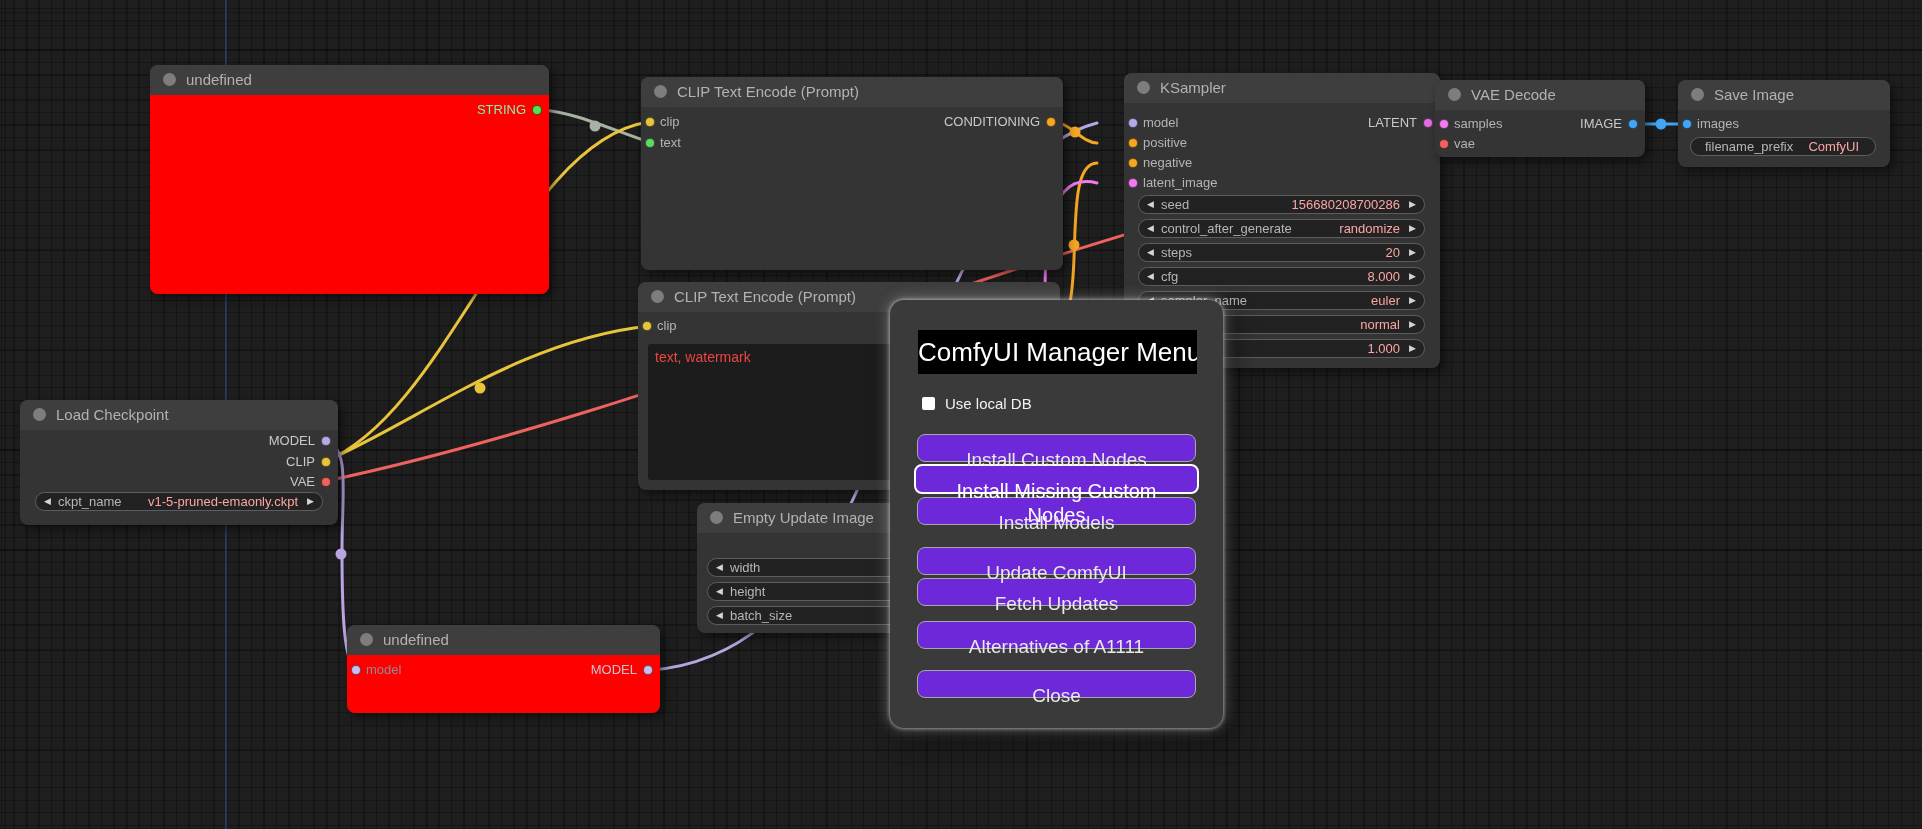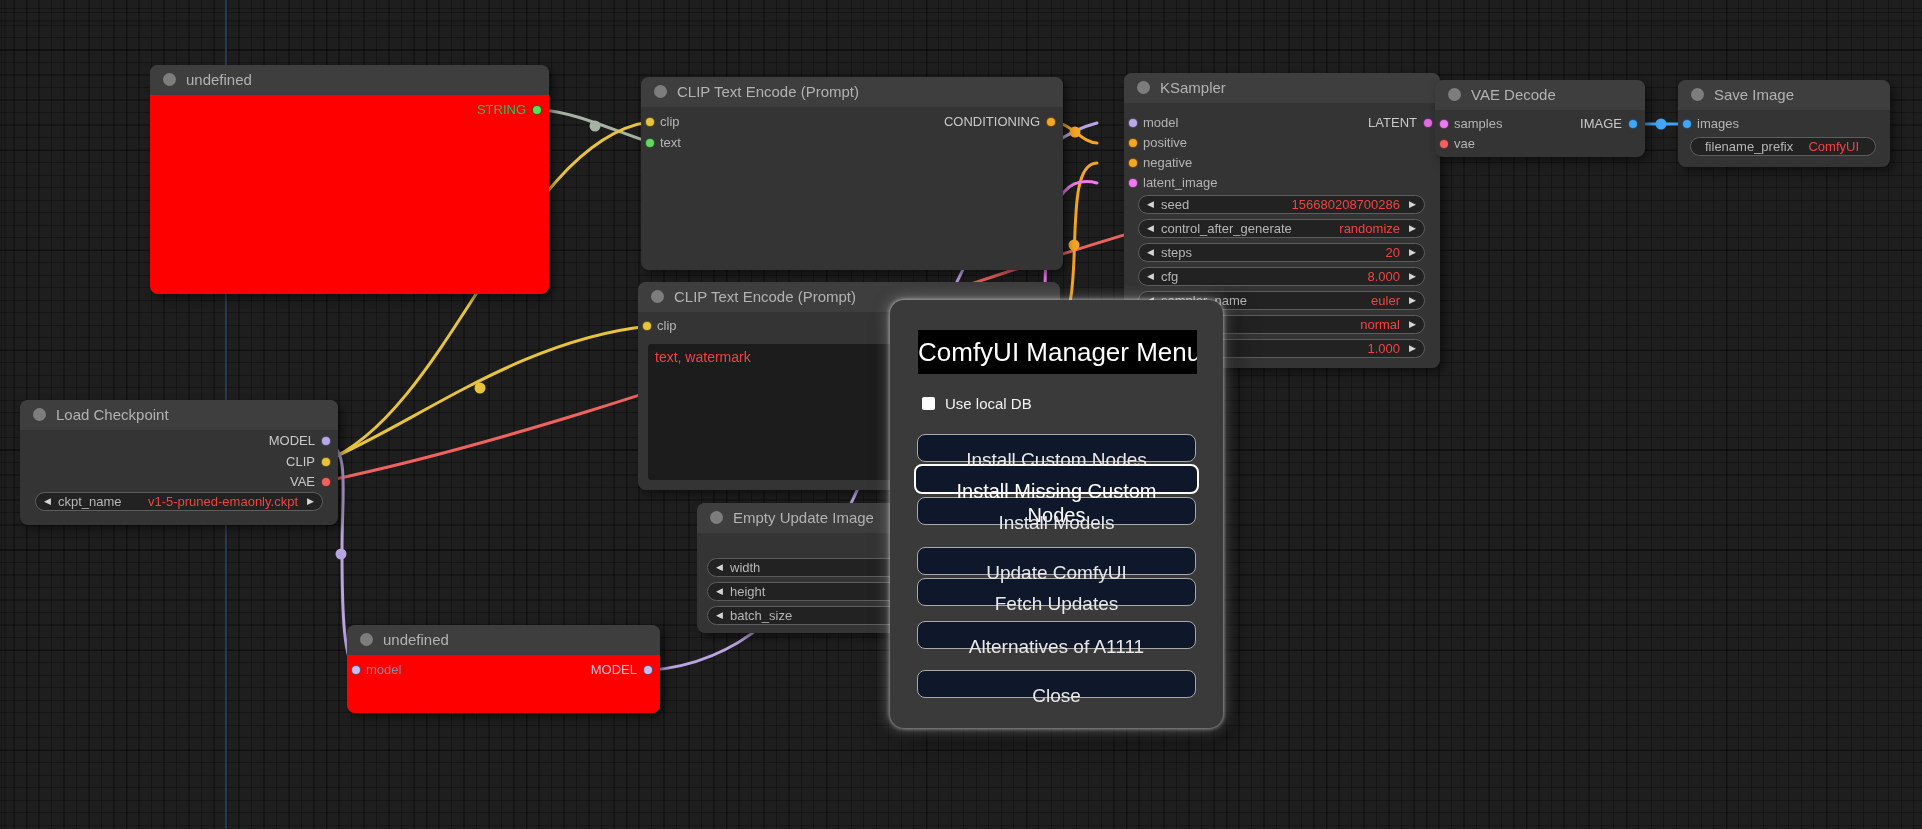--- a/index.html
+++ b/index.html
@@ -30,35 +30,35 @@
   .plabel{position:absolute;font-size:13px;color:#b4b4b4;white-space:nowrap;line-height:16px;}
   .plabel.in{left:19px;}
   .plabel.out{right:23px;color:#c9c9c9;}
   .widget{position:absolute;height:19px;background:#222;border:1px solid #5d5d5d;
           border-radius:10px;box-sizing:border-box;overflow:hidden;}
   .warrow{position:absolute;top:0;line-height:17px;font-size:9px;color:#d4d4d4;}
   .warrow.l{left:8px;}
   .warrow.r{right:8px;}
   .wlabel{position:absolute;left:22px;top:0;line-height:17px;font-size:13px;color:#b6b6b6;white-space:nowrap;}
   .wlabel.noarrow{left:14px;}
-  .wvalue{position:absolute;right:24px;top:0;line-height:17px;font-size:13px;color:#ef4444;white-space:nowrap;}
+  .wvalue{position:absolute;right:24px;top:0;line-height:17px;font-size:13px;color:#fca5a5;white-space:nowrap;}
   .wvalue.noarrow{right:16px;}
   .ta{position:absolute;background:#1c1c1c;border-radius:3px;color:#ef4444;font-size:14px;
       padding:5px 7px;box-sizing:border-box;}
   
   .dialog{position:absolute;left:890px;top:300px;width:333px;height:428px;z-index:10;
           background:#3a3a3a;border-radius:14px;
           box-shadow:0 0 4px rgba(255,255,255,.65),0 0 16px rgba(235,235,235,.42),8px 10px 26px rgba(0,0,0,.55);}
   .dlg-title{margin:30px 26px 0 28px;height:44px;background:#000;color:#fff;
              font-size:26px;line-height:44px;text-align:center;white-space:nowrap;overflow:hidden;}
   .chk-row{display:flex;align-items:center;margin:22px 0 0 32px;height:14px;}
   .chk{width:13px;height:13px;background:#fff;border-radius:2px;flex:0 0 auto;}
   .chk-label{margin-left:10px;font-size:15px;color:#f2f2f2;}
   .btn-col{text-align:center;}
-  .dbtn{display:block;width:279px;height:28px;margin:3px auto 0;background:#0f172a;
+  .dbtn{display:block;width:279px;height:28px;margin:3px auto 0;background:#6d28d9;
         border:1px solid #a8a8a8;border-radius:8px;color:#e8e8e8;font-size:19px;
         font-family:"Liberation Sans",sans-serif;line-height:24px;padding:13px;cursor:pointer;}
   .dbtn.mt-lg{margin-top:24px;}
   .dbtn.mt-md{margin-top:22px;}
   .dbtn.mt-md2{margin-top:15px;}
   .dbtn.mt-md3{margin-top:21px;}
   .dbtn.mt-sm{margin-top:2px;}
   .dbtn.focused{width:285px;height:30px;border:2px solid #fff;color:#fff;font-size:20px;}
 </style>
 </head>
@@ -87,21 +87,21 @@
       <circle cx="1661" cy="124" r="5.5" fill="#42a5f5"></circle>
     </svg>
   <div id="nodes-layer">
       <div class="node" style="left: 150px; top: 65px; width: 399px; height: 229px;">
         <div class="redbody" style="top:30px"></div>
         <div class="titlebar">
           <span class="tdot"></span>
           <span class="ttext">undefined</span>
         </div>
         <span class="pdot out" style="top:40px;background:#55e055"></span>
-          <span class="plabel out" style="top:37px;color:#22c55e">STRING</span>
+          <span class="plabel out" style="top:37px;color:#86efac">STRING</span>
       </div>
       <div class="node" style="left: 641px; top: 77px; width: 422px; height: 193px;">
         <div class="titlebar">
           <span class="tdot"></span>
           <span class="ttext">CLIP Text Encode (Prompt)</span>
         </div>
         <span class="pdot in" style="top:40px;background:#e8c43c"></span>
           <span class="plabel in" style="top:37px;">clip</span>
         <span class="pdot in" style="top:61px;background:#63d763"></span>
           <span class="plabel in" style="top:58px;">text</span>

